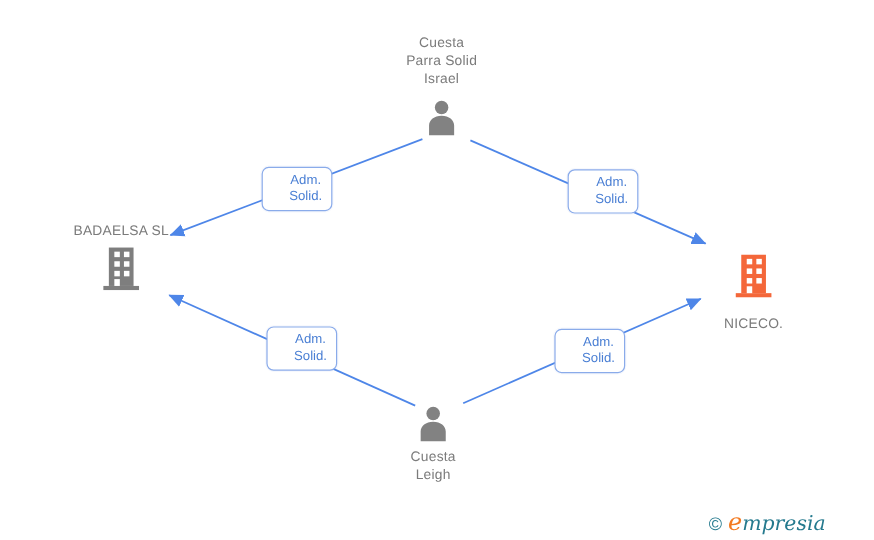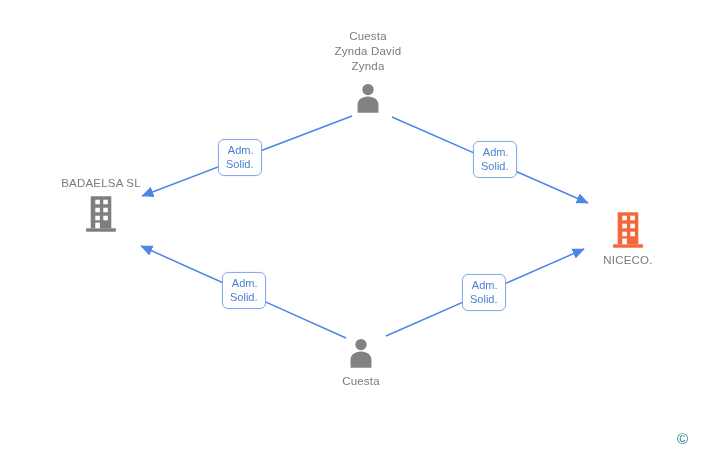--- a/index.html
+++ b/index.html
@@ -16,25 +16,25 @@
   .node .name{font-size:11.5px;line-height:15px;letter-spacing:.2px;}
   .node-icon{display:block;margin:0 auto;}
   .person-fill{fill:#828282;}
   .building-fill-gray{fill:#7e7e7e;}
   .building-fill-orange{fill:#f4673a;}
   .edge-label{
     position:absolute;
     background:#ffffff;
     border:1.5px solid #8aabea;
     border-radius:6px;
-    padding:3px 7px 4px 7px;
+    padding:3px 7px 4px 22px;
     color:#4a7fd4;
     font-size:11px;
     line-height:14px;
-    text-align:right;
+    text-align:center;
     box-shadow:0 0 0 1px rgba(138,171,234,0.08);
   }
   .logo{
     position:absolute;
     right:5px;bottom:3px;
     display:flex;align-items:baseline;gap:5px;
     font-family:"DejaVu Serif",serif;
     cursor:pointer;
   }
   .logo .copy{
@@ -57,30 +57,30 @@
     </defs>
     <line x1="352" y1="116" x2="142" y2="196" stroke="#4e86e8" stroke-width="1.5" marker-end="url(#arrow)"></line>
     <line x1="392" y1="117" x2="588" y2="203" stroke="#4e86e8" stroke-width="1.5" marker-end="url(#arrow)"></line>
     <line x1="346" y1="338" x2="141" y2="246" stroke="#4e86e8" stroke-width="1.5" marker-end="url(#arrow)"></line>
     <line x1="386" y1="336" x2="584" y2="249" stroke="#4e86e8" stroke-width="1.5" marker-end="url(#arrow)"></line>
   </svg>
 
   <div class="node" style="left:308px;top:29px;width:120px;">
     <div class="name">
       <div>Cuesta</div>
-      <div>Zynda David</div>
-      <div>Zynda</div>
+      <div>Parra Solid</div>
+      <div>Israel</div>
     </div>
     <svg class="node-icon" width="34" height="33" viewBox="0 0 24 24" style="margin-top:7px;">
       <circle class="person-fill" cx="12" cy="6.2" r="4.1"></circle>
       <path class="person-fill" d="M12 11.2c-4.5 0-7.6 2.6-7.6 6V23h15.2v-5.8c0-3.4-3.1-6-7.6-6z"></path>
     </svg>
   </div>
 
-  <div class="node" style="left:40px;top:176px;width:122px;">
+  <div class="node" style="left:40px;top:186px;width:122px;">
     <div class="name">BADAELSA SL</div>
     <svg class="node-icon" width="32" height="40" viewBox="0 0 28 33" style="margin-top:3px;">
       <rect class="building-fill-gray" x="5" y="1" width="18" height="28"></rect>
       <rect class="building-fill-gray" x="1" y="29" width="26" height="3"></rect>
       <g fill="#ffffff">
         <rect x="9" y="4" width="4" height="4"></rect>
           <rect x="16" y="4" width="4" height="4"></rect>
         <rect x="9" y="11" width="4" height="4"></rect>
           <rect x="16" y="11" width="4" height="4"></rect>
         <rect x="9" y="18" width="4" height="4"></rect>
@@ -97,32 +97,33 @@
       <g fill="#ffffff">
         <rect x="9" y="4" width="4" height="4"></rect>
           <rect x="16" y="4" width="4" height="4"></rect>
         <rect x="9" y="11" width="4" height="4"></rect>
           <rect x="16" y="11" width="4" height="4"></rect>
         <rect x="9" y="18" width="4" height="4"></rect>
           <rect x="16" y="18" width="4" height="4"></rect>
         <rect x="9" y="24" width="4" height="5"></rect>
       </g>
     </svg>
-    <div class="name" style="margin-top:3px;">
+    <div class="name" style="margin-top:13px;">
       <div>NICECO.</div>
     </div>
   </div>
 
   <div class="node" style="left:301px;top:336px;width:120px;">
     <svg class="node-icon" width="34" height="33" viewBox="0 0 24 24">
       <circle class="person-fill" cx="12" cy="6.2" r="4.1"></circle>
       <path class="person-fill" d="M12 11.2c-4.5 0-7.6 2.6-7.6 6V23h15.2v-5.8c0-3.4-3.1-6-7.6-6z"></path>
     </svg>
     <div class="name" style="margin-top:5px;">
       <div>Cuesta</div>
+      <div>Leigh</div>
     </div>
   </div>
 
   <div class="edge-label" style="left:218px;top:139px;">
     <div>Adm.</div>
     <div>Solid.</div>
   </div>
   <div class="edge-label" style="left:473px;top:141px;">
     <div>Adm.</div>
     <div>Solid.</div>
@@ -131,15 +132,16 @@
     <div>Adm.</div>
     <div>Solid.</div>
   </div>
   <div class="edge-label" style="left:462px;top:274px;">
     <div>Adm.</div>
     <div>Solid.</div>
   </div>
 
   <div class="logo">
     <span class="copy">©</span>
+    <span class="brand"><span class="first">e</span><span>mpresia</span></span>
   </div>
 
 </div>
 
 </body></html>

